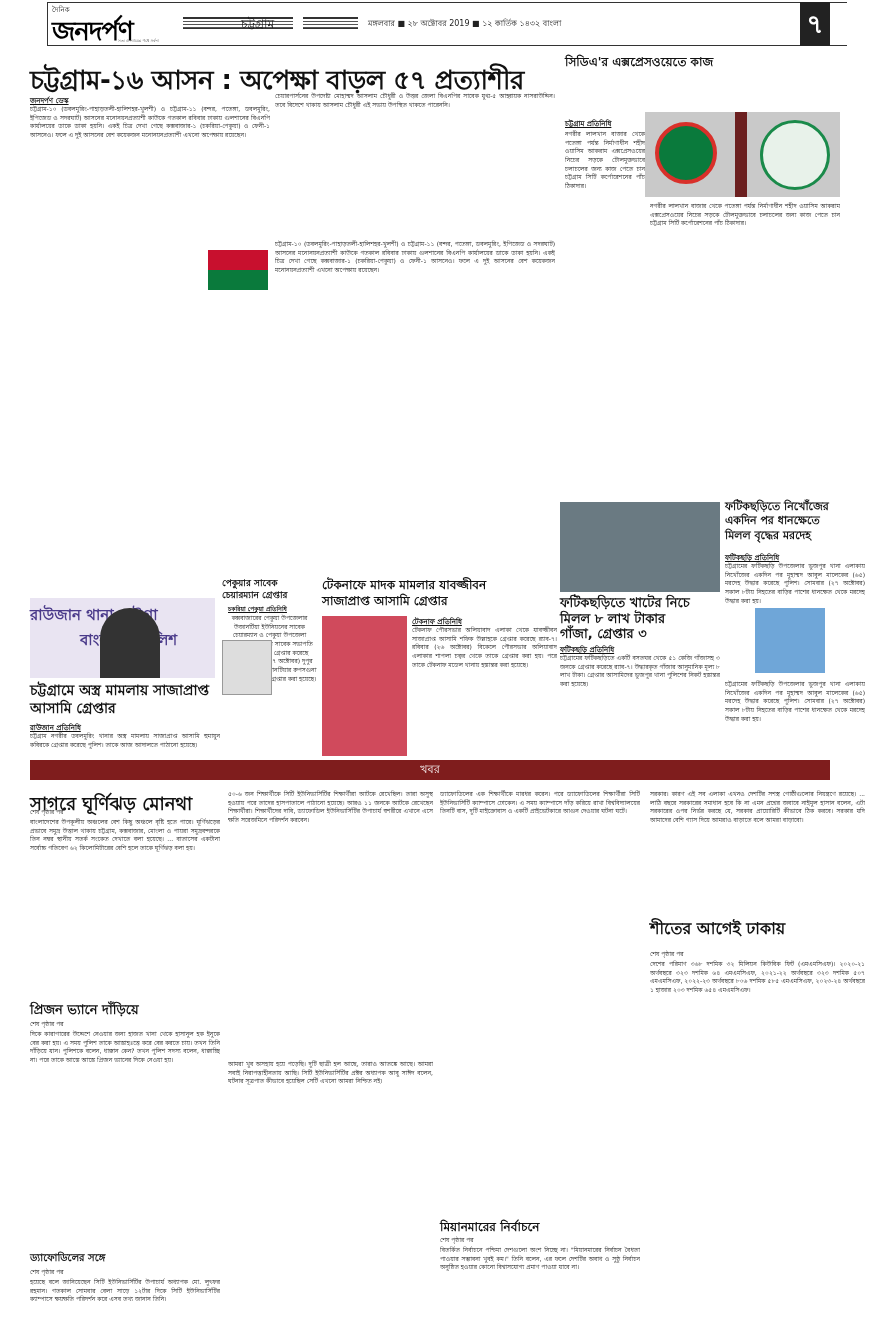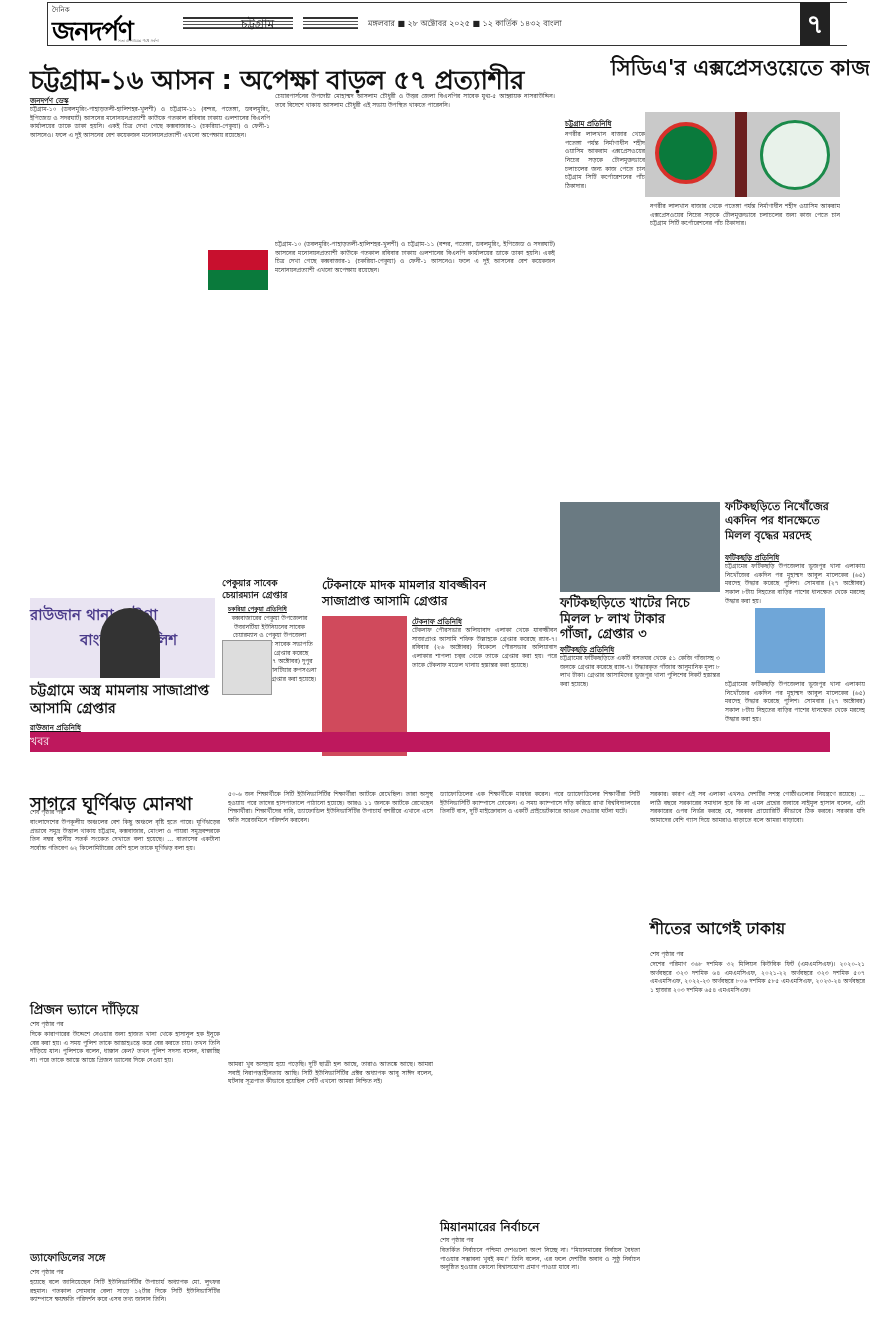--- a/index.html
+++ b/index.html
@@ -7,38 +7,38 @@
   .abs { position: absolute; }
   .header { left: 30px; top: 2px; width: 800px; height: 44px; border: 1px solid #333; border-right: none; margin-left: 17px; }
   .brand-small { left: 4px; top: 1px; font-size: 7px; }
   .brand { left: 4px; top: 8px; font-size: 26px; font-weight: bold; letter-spacing: -1px; color: #000; }
   .brand-tag { left: 70px; top: 35px; font-size: 4px; color: #333; }
   .rules { height: 12px; border-top: 2px solid #333; border-bottom: 1px solid #333; background: repeating-linear-gradient(#fff 0 2px, #555 2px 3px); }
   .city { left: 193px; top: 12px; font-size: 12px; }
   .date { left: 320px; top: 14px; font-size: 8px; color: #222; }
   .pageno { left: 800px; top: 2px; width: 30px; height: 44px; background: #222; color: #fff; font-size: 26px; font-weight: bold; text-align: center; line-height: 44px; }
   .headline-main { left: 30px; top: 60px; font-size: 26px; font-weight: bold; letter-spacing: -0.5px; }
-  .headline-right { left: 565px; top: 55px; width: 305px; text-align: right; font-size: 21px; font-weight: bold; line-height: 1.3; }
+  .headline-right { left: 565px; top: 55px; width: 305px; text-align: left; font-size: 12px; font-weight: bold; line-height: 1.3; }
   .byline { font-size: 7px; text-decoration: underline; font-weight: bold; }
   .body-text { font-size: 6px; line-height: 1.45; text-align: justify; color: #222; }
   .subhead { font-weight: bold; text-align: left; }
-  .section-bar { left: 30px; top: 732px; width: 800px; height: 20px; background: #be185d; color: #fff; font-size: 11px; line-height: 20px; }
+  .section-bar { left: 30px; top: 760px; width: 800px; height: 20px; background: #7f1d1d; color: #fff; font-size: 11px; text-align: center; line-height: 20px; }
   .logo-bnp { background: linear-gradient(to bottom, #c8102e 0 50%, #0a7a3c 50% 100%); }
 </style>
 </head>
 <body>
 
 <div class="abs header">
   <div class="abs brand-small">দৈনিক</div>
   <div class="abs brand">জনদর্পণ</div>
   <div class="abs brand-tag">সত্য ও ন্যায়ের পথে সর্বদা</div>
   <div class="abs rules" style="left:135px;top:14px;width:110px;"></div>
   <div class="abs city">চট্টগ্রাম</div>
   <div class="abs rules" style="left:255px;top:14px;width:55px;"></div>
-  <div class="abs date">মঙ্গলবার ■ ২৮ অক্টোবর ২০২৫ ■ ১২ কার্তিক ১৪৩২ বাংলা</div>
+  <div class="abs date">মঙ্গলবার ■ ২৮ অক্টোবর 2019 ■ ১২ কার্তিক ১৪৩২ বাংলা</div>
 </div>
 <div class="abs pageno">৭</div>
 
 <div class="abs headline-main">চট্টগ্রাম-১৬ আসন : অপেক্ষা বাড়ল ৫৭ প্রত্যাশীর</div>
 <div class="abs byline" style="left:30px;top:95px;">জনদর্পণ ডেস্ক</div>
 <div class="abs body-text" style="left:30px;top:105px;width:240px;height:310px;overflow:hidden;">চট্টগ্রাম-১০ (ডবলমুরিং-পাহাড়তলী-হালিশহর-খুলশী) ও চট্টগ্রাম-১১ (বন্দর, পতেঙ্গা, ডবলমুরিং, ইপিজেড ও সদরঘাট) আসনের মনোনয়নপ্রত্যাশী কাউকে গতকাল রবিবার ঢাকায় গুলশানের বিএনপি কার্যালয়ের ডাকে ডাকা হয়নি। একই চিত্র দেখা গেছে কক্সবাজার-১ (চকরিয়া-পেকুয়া) ও ফেনী-১ আসনেও। ফলে এ দুই আসনের বেশ কয়েকজন মনোনয়নপ্রত্যাশী এখনো অপেক্ষায় রয়েছেন।</div>
 <div class="abs logo-bnp" style="left:208px;top:250px;width:60px;height:40px;"></div>
 <div class="abs body-text" style="left:275px;top:92px;width:280px;height:140px;overflow:hidden;">চেয়ারপার্সনের উপদেষ্টা মোহাম্মদ আসলাম চৌধুরী ও উত্তর জেলা বিএনপির সাবেক যুগ্ম-৫ আহ্বায়ক নাসরাউদ্দিন। তবে বিদেশে থাকায় আসলাম চৌধুরী এই সভায় উপস্থিত থাকতে পারেননি।</div>
 <div class="abs body-text" style="left:275px;top:240px;width:280px;height:330px;overflow:hidden;">চট্টগ্রাম-১০ (ডবলমুরিং-পাহাড়তলী-হালিশহর-খুলশী) ও চট্টগ্রাম-১১ (বন্দর, পতেঙ্গা, ডবলমুরিং, ইপিজেড ও সদরঘাট) আসনের মনোনয়নপ্রত্যাশী কাউকে গতকাল রবিবার ঢাকায় গুলশানের বিএনপি কার্যালয়ের ডাকে ডাকা হয়নি। একই চিত্র দেখা গেছে কক্সবাজার-১ (চকরিয়া-পেকুয়া) ও ফেনী-১ আসনেও। ফলে এ দুই আসনের বেশ কয়েকজন মনোনয়নপ্রত্যাশী এখনো অপেক্ষায় রয়েছেন।</div>
 

